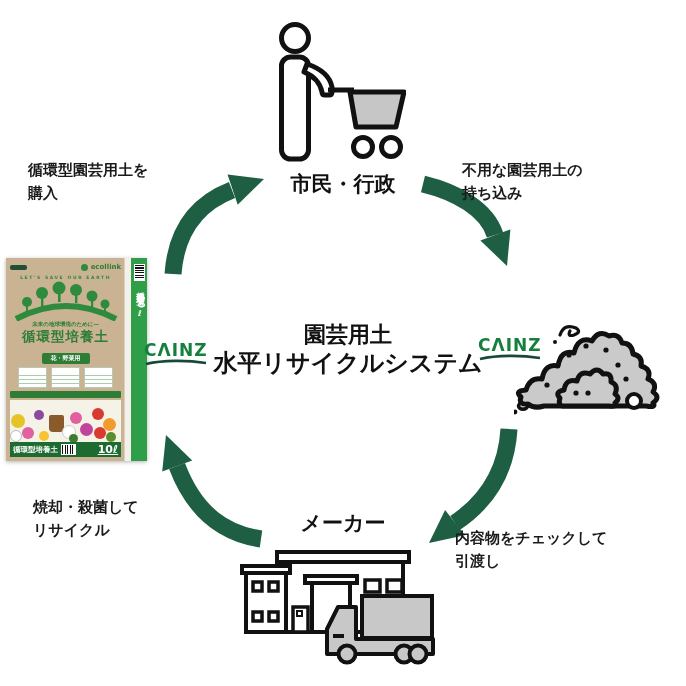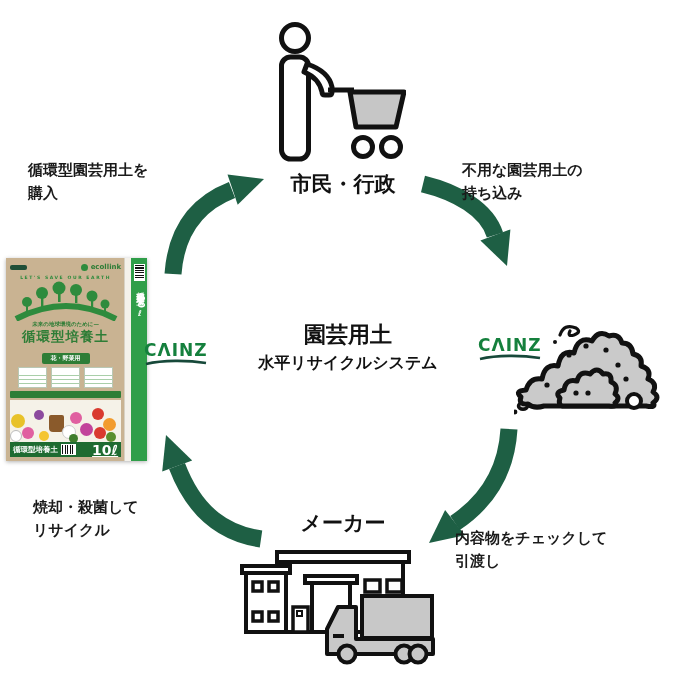--- a/index.html
+++ b/index.html
@@ -6,21 +6,21 @@
   .stage{position:relative;width:686px;height:686px;background:#ffffff;overflow:hidden;
          font-family:"DejaVu Sans","Liberation Sans",sans-serif;color:#1a1a1a;}
   .abs{position:absolute;}
   svg{display:block;}
 
   
   .step{position:absolute;text-align:left;font-size:15px;font-weight:bold;line-height:23px;color:#1a1a1a;}
   .node-label{position:absolute;text-align:center;font-size:21px;font-weight:bold;color:#111;}
   .center-title{position:absolute;left:148px;top:321px;width:400px;text-align:center;font-weight:bold;color:#111;}
   .center-title .l1{font-size:22px;line-height:27px;}
-  .center-title .l2{font-size:16px;line-height:30px;}
+  .center-title .l2{font-size:24px;line-height:30px;}
 
   
   .cainz{position:absolute;display:flex;flex-direction:column;align-items:center;}
   .cainz-word{font-size:17px;font-weight:bold;letter-spacing:1px;color:#15803d;line-height:18px;}
   .cainz-swoosh{width:62px;height:7px;}
 
   
   .bag{position:absolute;left:6px;top:258px;width:141px;height:203px;display:flex;
        box-shadow:0 1px 4px rgba(0,0,0,.3);background:#c9b392;}
   .bag-body{width:119px;height:100%;background:#c9b392;padding:4px 3px 0 4px;box-sizing:border-box;overflow:hidden;}
@@ -38,21 +38,21 @@
   .bag-boxes{display:flex;justify-content:center;gap:4px;margin-top:3px;}
   .fbox{width:27px;height:19px;background:#fff;border:0.5px solid #b9c8b4;
         background-image:repeating-linear-gradient(#ffffff 0 3px,#a9cfa9 3px 4px);background-position:0 4px;background-size:100% 80%;background-repeat:no-repeat;}
   .bag-band{height:7px;background:#2e7d36;margin-top:3px;border-radius:1px;}
   .bag-photo{position:relative;height:42px;margin-top:2px;background:#f5f2e8;overflow:hidden;}
   .dot{position:absolute;border-radius:50%;}
   .pot{position:absolute;background:#8a5a2b;border-radius:2px 2px 4px 4px;}
   .bag-banner{height:15px;background:#1e6b31;display:flex;align-items:center;gap:3px;padding:0 3px;}
   .banner-name{font-size:7.5px;font-weight:bold;color:#fff;white-space:nowrap;}
   .barcode{width:13px;height:9px;background:repeating-linear-gradient(90deg,#111 0 1px,#fff 1px 2.5px);border:1px solid #fff;}
-  .banner-vol{font-size:14px;font-weight:bold;color:#fff;margin-left:auto;text-decoration:underline;}
+  .banner-vol{font-size:11px;font-weight:bold;color:#fff;margin-left:auto;text-decoration:underline;}
   .bag-gusset-white{width:6px;height:100%;background:#f4f1ea;border-left:1px solid #d8d2c4;}
   .bag-gusset{width:16px;height:100%;background:#2f9e49;display:flex;flex-direction:column;align-items:center;}
   .gusset-barcode{width:9px;height:15px;margin-top:6px;background:repeating-linear-gradient(#111 0 1px,#fff 1px 2.5px);border:1px solid #fff;}
   .gusset-text{writing-mode:vertical-rl;text-orientation:mixed;color:#fff;font-size:8px;font-weight:bold;letter-spacing:1px;margin-top:5px;white-space:nowrap;}
 </style>
 </head>
 <body>
 
 <div class="stage">
 

